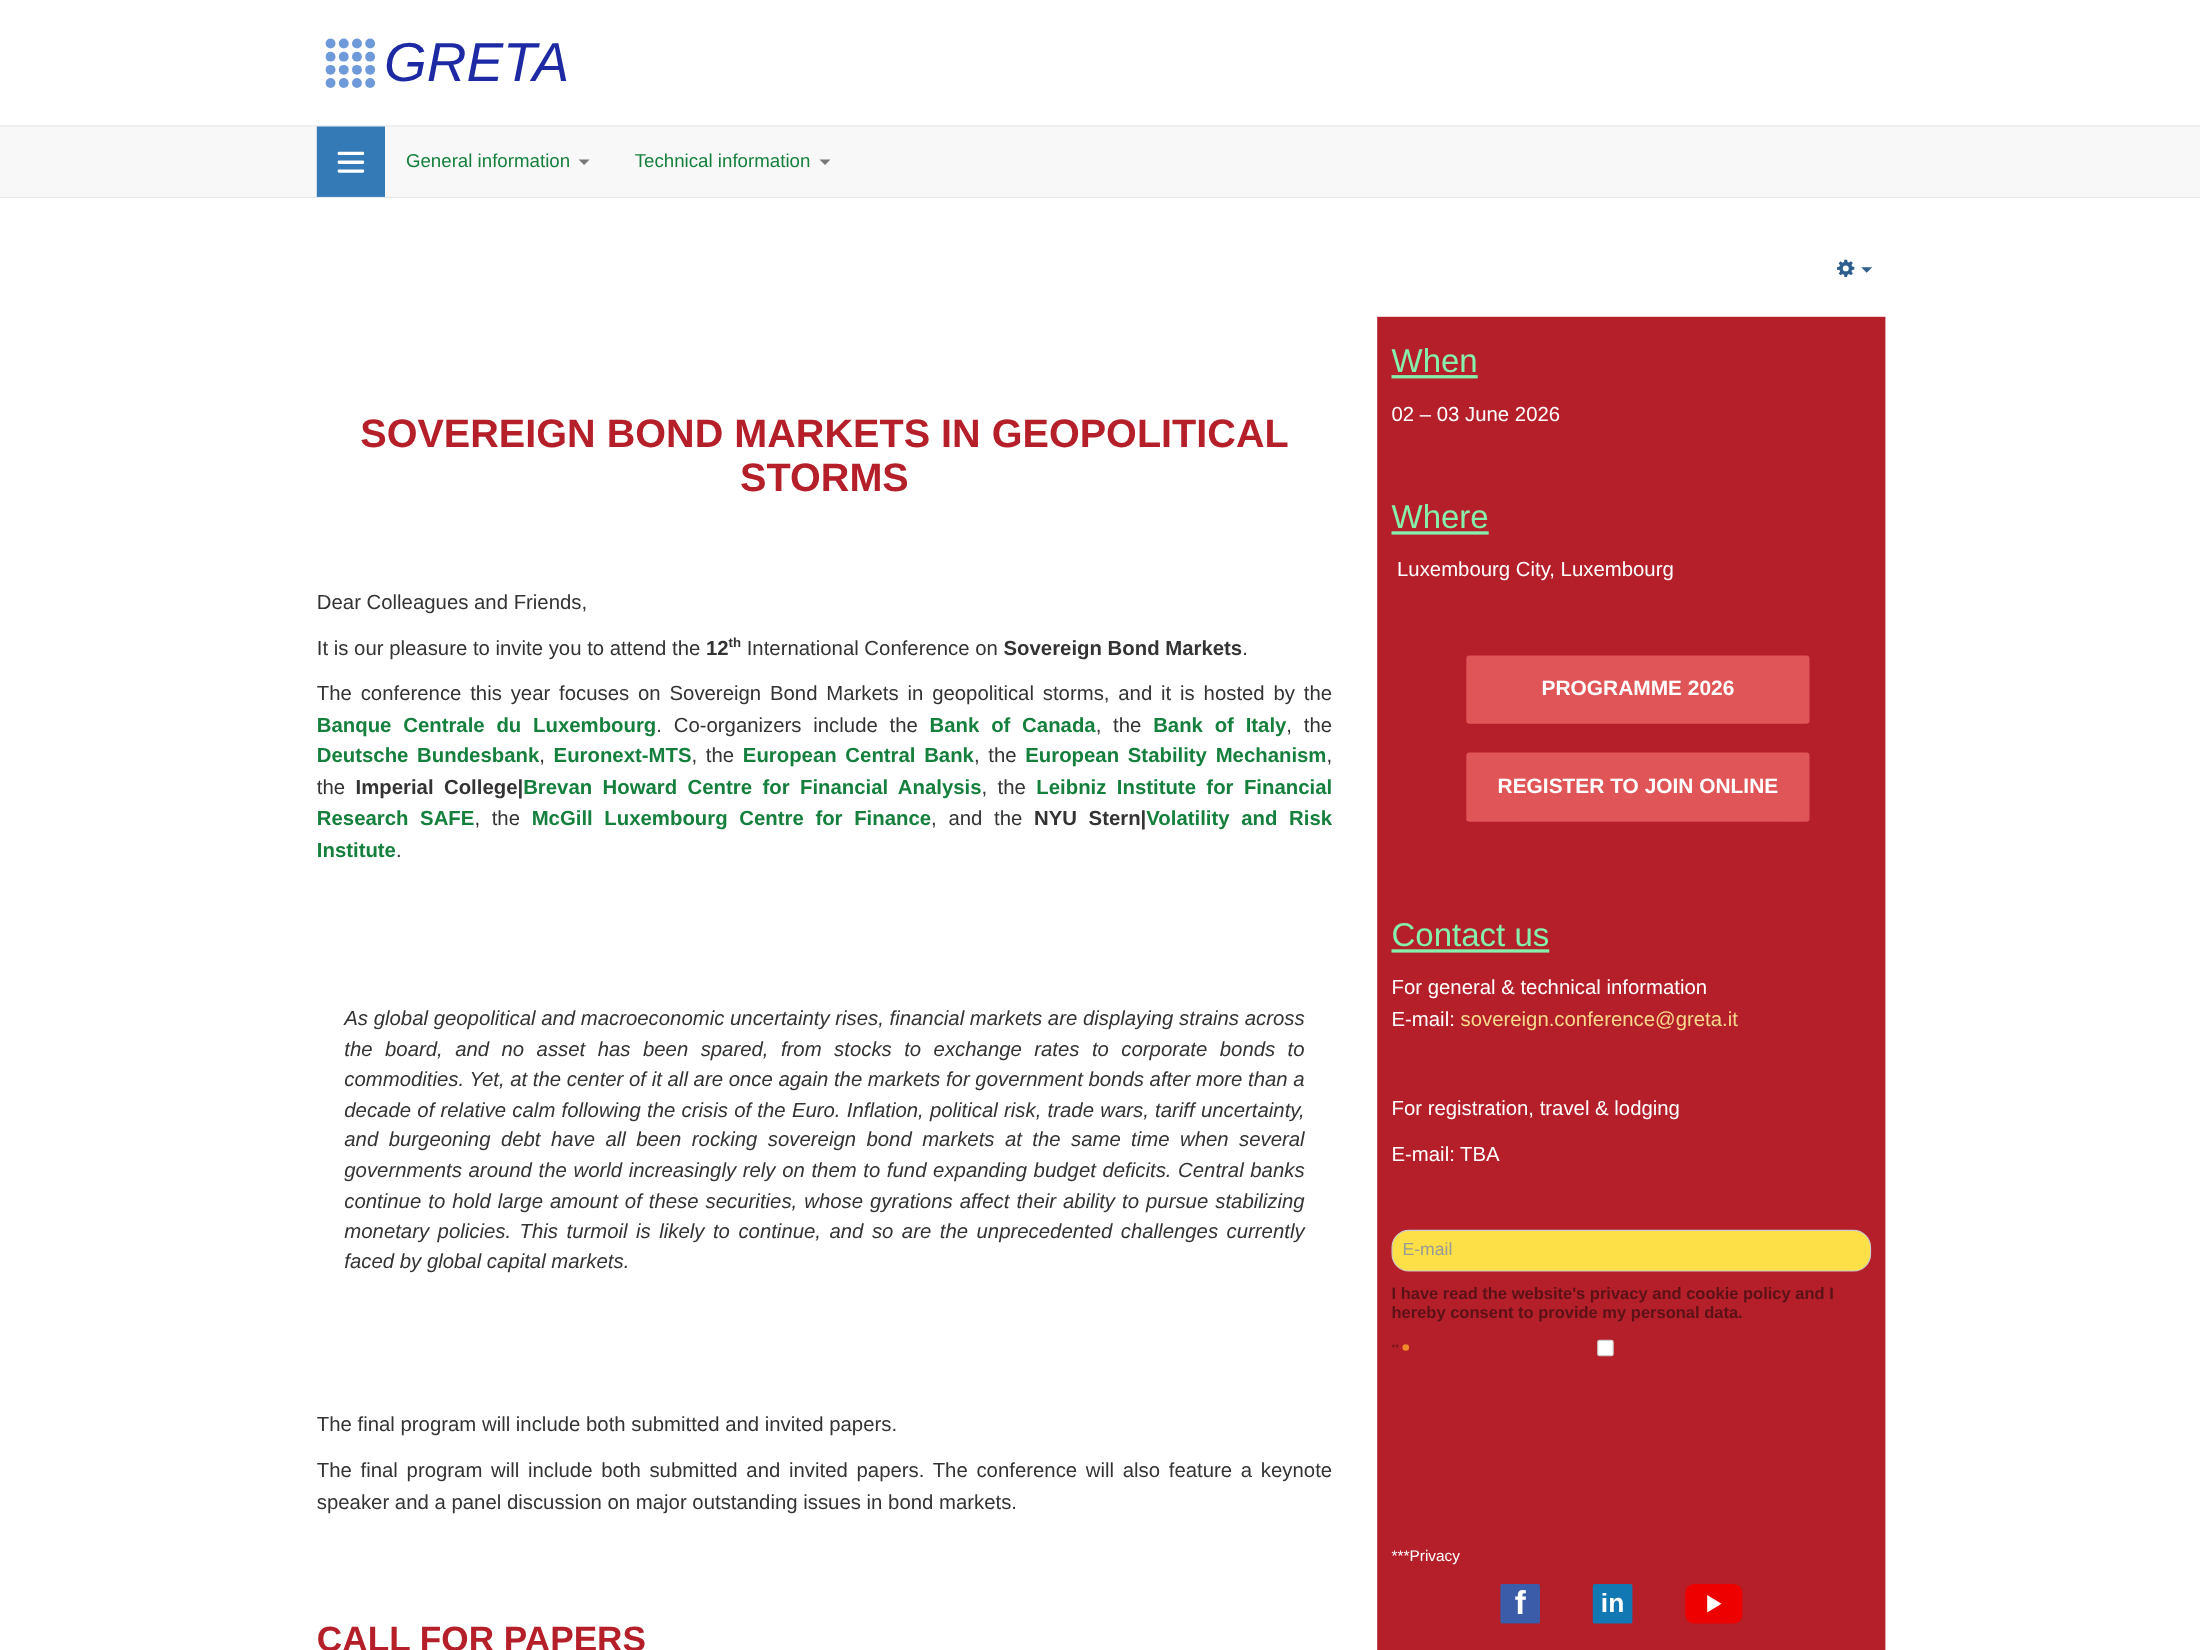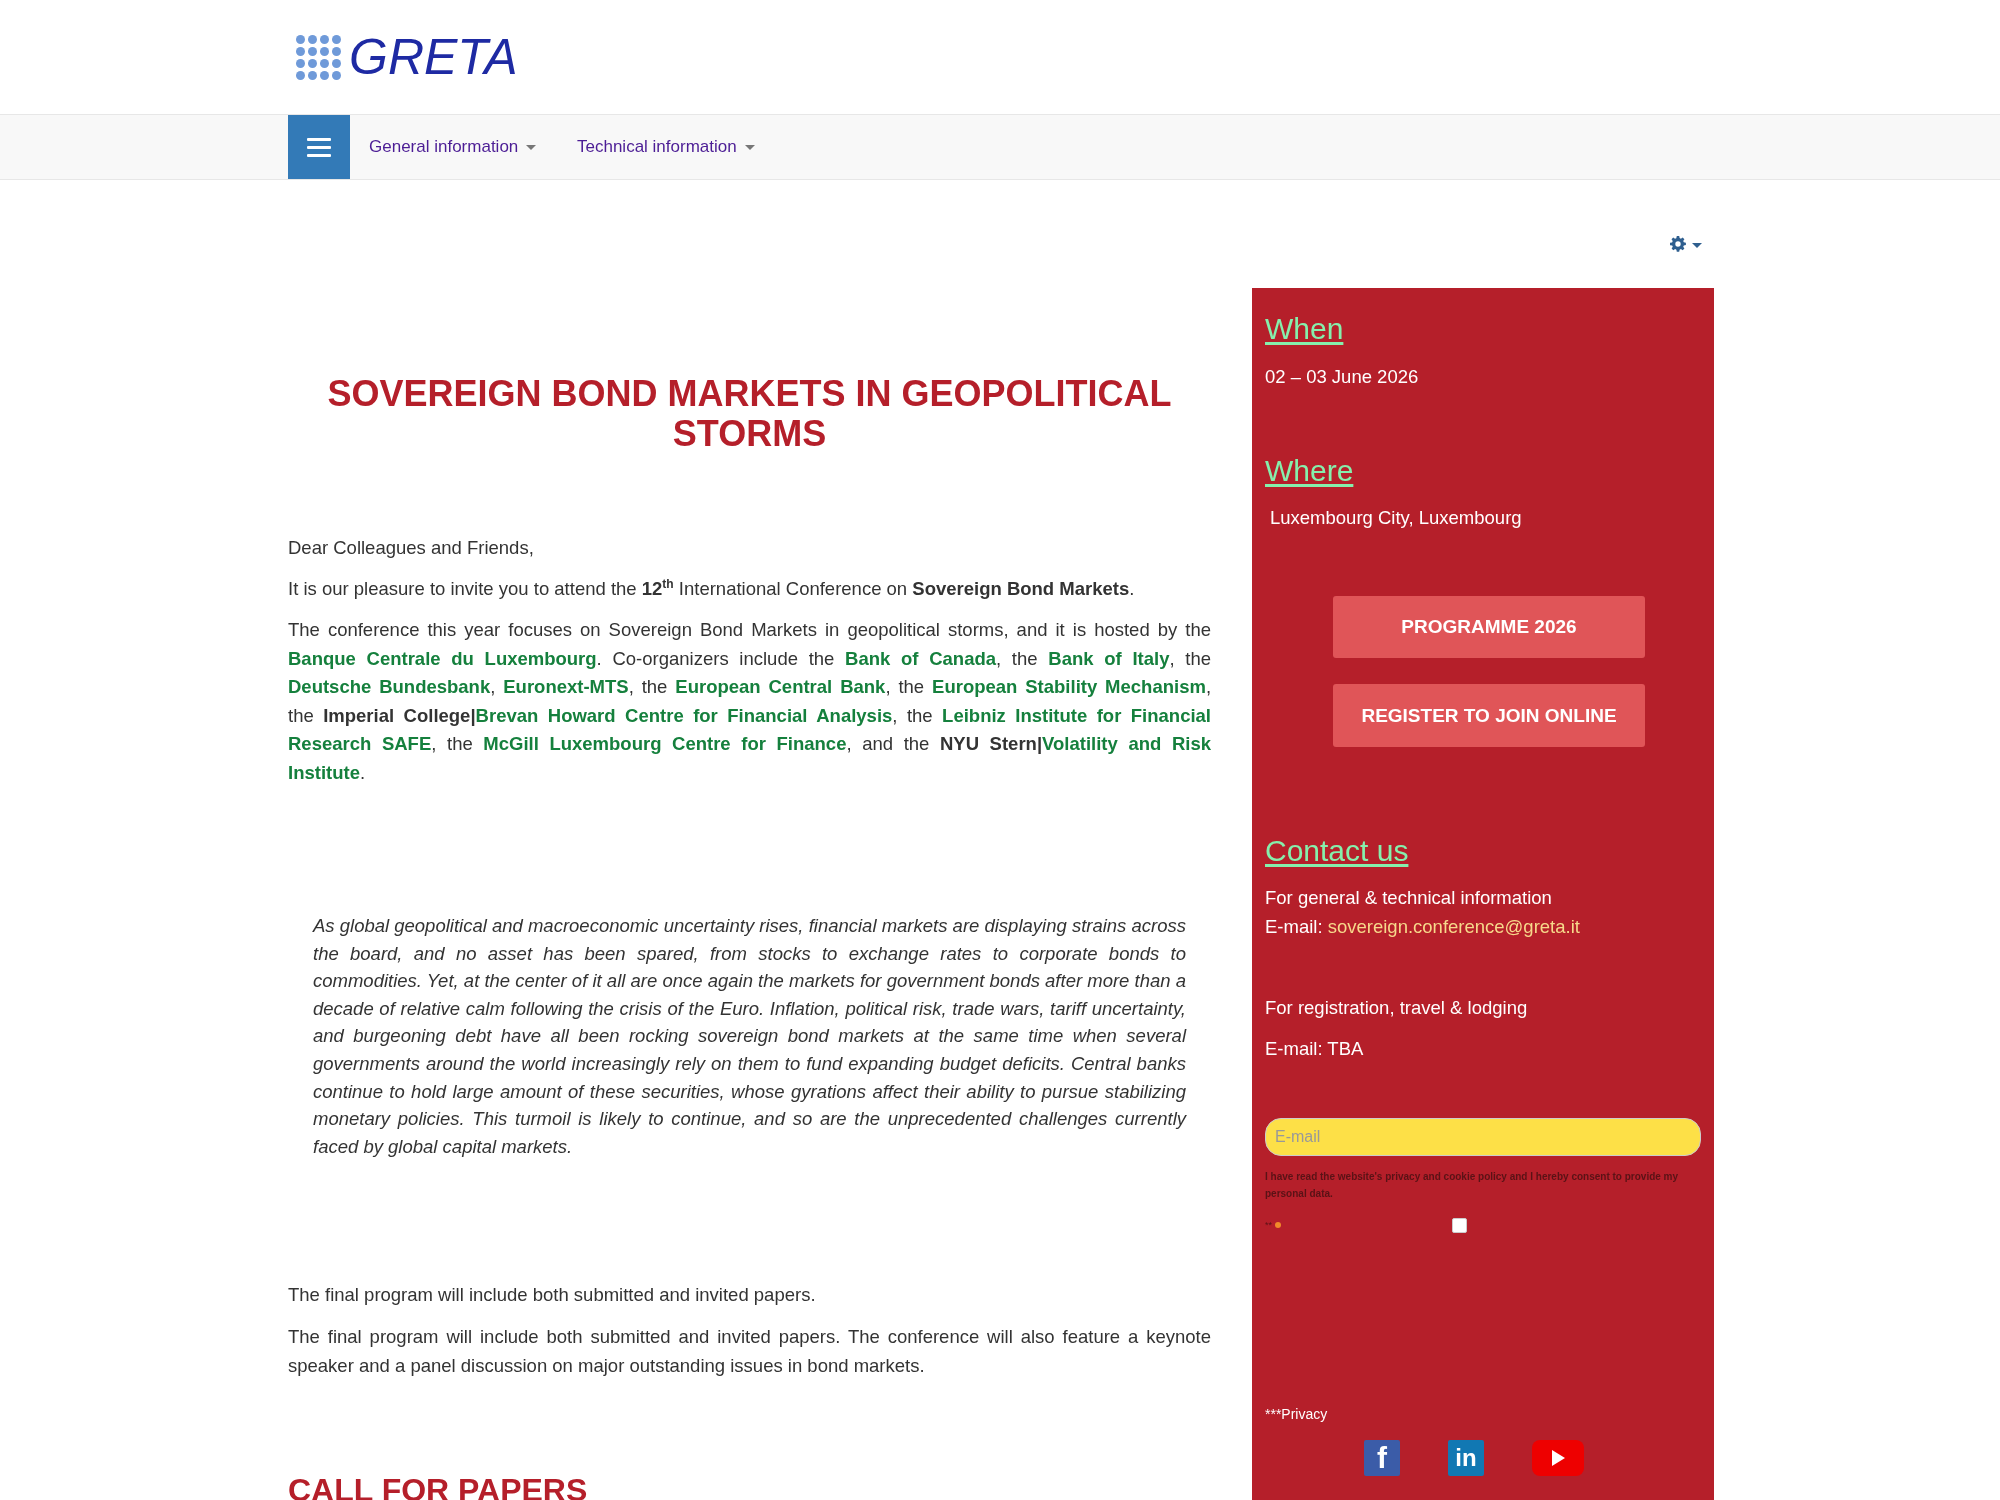--- a/index.html
+++ b/index.html
@@ -8,21 +8,21 @@
 
     .header { position: absolute; left: 0; top: 0; width: 2000px; height: 114px; background: #fff; }
     .logo { position: absolute; left: 296px; top: 32px; height: 50px; display: flex; align-items: center; }
     .logo-dots { display: grid; grid-template-columns: repeat(4, 9px); grid-gap: 3px 3px; margin-right: 8px; }
     .logo-dots span { width: 9px; height: 9px; border-radius: 50%; background: #6f9ad9; display: block; }
     .logo-text { font-family: "Liberation Sans", sans-serif; font-weight: normal; font-style: italic; font-size: 50px; color: #1e2aa3; letter-spacing: 0px; line-height: 50px; }
 
     .navbar { position: absolute; left: 0; top: 114px; width: 2000px; height: 66px; background: #f8f8f8; border-top: 1px solid #e7e7e7; border-bottom: 1px solid #e7e7e7; }
     .nav-toggle { position: absolute; left: 288px; top: 0; width: 62px; height: 64px; background: #337ab7; display: flex; flex-direction: column; align-items: center; justify-content: center; gap: 5px; cursor: pointer; }
     .nav-toggle span { display: block; width: 24px; height: 3px; background: #fff; border-radius: 1px; }
-    .nav-item { position: absolute; top: 0; height: 64px; line-height: 64px; font-size: 17px; color: #4c1d95; cursor: pointer; }
+    .nav-item { position: absolute; top: 0; height: 64px; line-height: 64px; font-size: 17px; color: #15803d; cursor: pointer; }
     .caret { display: inline-block; width: 0; height: 0; border-left: 5px solid transparent; border-right: 5px solid transparent; border-top: 5px solid #777; margin-left: 8px; vertical-align: middle; }
 
     .settings { position: absolute; left: 1670px; top: 236px; display: flex; align-items: center; cursor: pointer; }
     .settings .gear { color: #2f5f8f; font-size: 18px; line-height: 18px; }
     .settings .caret { border-top-color: #2f5f8f; margin-left: 6px; }
 
     .main { position: absolute; left: 288px; top: 180px; width: 923px; }
     .page-title { position: absolute; left: 0; top: 194px; width: 923px; text-align: center; color: #b51f2a; font-size: 36px; font-weight: bold; line-height: 40px; }
     .para { position: absolute; left: 0; width: 923px; font-size: 18.5px; line-height: 28.5px; color: #333; text-align: justify; }
     .para b { font-weight: bold; color: #333; }
@@ -31,21 +31,21 @@
     .quote { position: absolute; left: 25px; top: 732px; width: 873px; font-size: 18.5px; line-height: 27.6px; font-style: italic; color: #333; text-align: justify; }
     .section-title { position: absolute; left: 0; top: 1290px; color: #b51f2a; font-size: 32px; font-weight: bold; line-height: 40px; }
 
     .sidebar { position: absolute; left: 1252px; top: 288px; width: 462px; height: 1212px; background: #b51f2a; color: #fff; }
     .sb-h { position: absolute; left: 13px; font-size: 30px; line-height: 40px; color: #86efac; text-decoration: underline; text-underline-offset: 3px; }
     .sb-t { position: absolute; left: 13px; font-size: 18.5px; line-height: 26px; color: #fff; }
     .sb-btn { position: absolute; background: #e05558; color: #fff; font-weight: bold; font-size: 19px; text-align: center; border-radius: 3px; cursor: pointer; display: flex; align-items: center; justify-content: center; }
     .sb-link { color: #f7d98b; text-decoration: none; cursor: pointer; }
     .sb-input { position: absolute; left: 13px; top: 830px; width: 436px; height: 38px; background: #fde047; border: 1px solid #ccc; border-radius: 16px; padding: 0 9px; font-size: 16px; color: #555; font-family: Liberation Sans, sans-serif; }
     .sb-input::placeholder { color: #999; }
-    .consent { position: absolute; left: 13px; top: 880px; width: 436px; font-size: 10px; line-height: 17px; color: #5a1216; font-weight: bold; }
+    .consent { position: absolute; left: 13px; top: 880px; width: 436px; font-size: 15px; line-height: 17px; color: #5a1216; font-weight: bold; }
     .req { position: absolute; left: 13px; top: 932px; font-size: 9px; color: #5a1216; display: flex; align-items: center; gap: 3px; }
     .req .dot { width: 6px; height: 6px; border-radius: 50%; background: #f08a2a; display: inline-block; }
     .chk { position: absolute; left: 1452px; top: 1218px; width: 15px; height: 15px; background: #fff; border: 1px solid #ccc; border-radius: 2px; cursor: pointer; }
     .privacy { position: absolute; left: 13px; top: 1118px; font-size: 14px; color: #fff; cursor: pointer; }
     .social { position: absolute; top: 1152px; width: 36px; height: 36px; border-radius: 2px; display: flex; align-items: center; justify-content: center; color: #fff; font-weight: bold; cursor: pointer; }
     .fb { left: 112px; background: #3b5ca8; font-size: 30px; font-family: "Liberation Sans", sans-serif; }
     .li { left: 196px; background: #1178b3; font-size: 24px; }
     .yt { left: 280px; width: 52px; background: #ee0000; border-radius: 8px; }
     .yt .play { width: 0; height: 0; border-top: 8px solid transparent; border-bottom: 8px solid transparent; border-left: 13px solid #fff; }
   </style>

